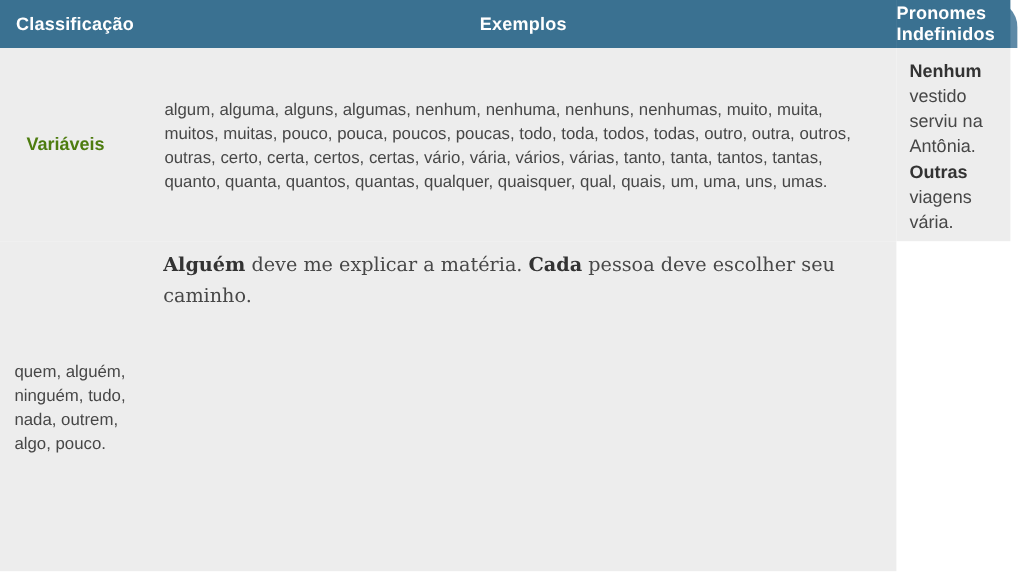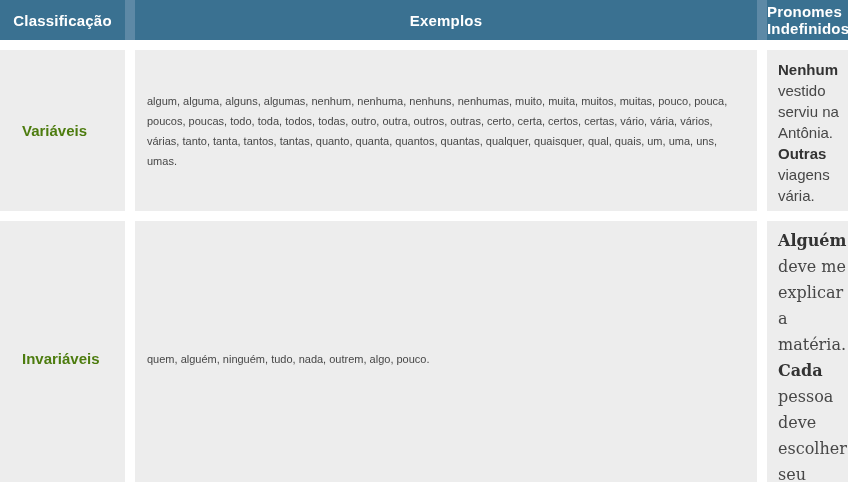--- a/index.html
+++ b/index.html
@@ -8,21 +8,21 @@
     width: 848px;
     height: 482px;
     overflow: hidden;
     background: #ffffff;
     font-family: "Liberation Sans", "DejaVu Sans", sans-serif;
   }
   .table {
     display: grid;
     grid-template-columns: 125px 622px 95px;
     grid-template-rows: 40px 161px 275px;
-    gap: 10px;
+    gap: 0;
     width: 848px;
     height: 482px;
     
     background: linear-gradient(to bottom, var(--header-divider, #5d89a6) 0, var(--header-divider, #5d89a6) 40px, #ffffff 40px, #ffffff 100%);
     box-sizing: border-box;
     border-radius: 23px;
   }
   .th {
     background: var(--header-bg, #3a7191);
     color: var(--header-text, #ffffff);
@@ -43,21 +43,21 @@
     align-items: center;
     padding-left: 22px;
     font-weight: bold;
     font-size: 15px;
     color: #4d7c0f;
   }
   .cell-pronouns {
     display: flex;
     align-items: center;
     padding: 0 14px 0 12px;
-    font-size: 11px;
+    font-size: 14px;
     line-height: 20px;
   }
   .cell-examples {
     padding: 9px 9px 6px 11px;
     font-size: 15px;
     line-height: 21px;
   }
   .cell-examples.serif {
     font-family: "DejaVu Serif", "Liberation Serif", serif;
     font-size: 16px;
@@ -78,19 +78,18 @@
   <div class="th">Classificação</div>
   <div class="th">Exemplos</div>
   <div class="th">Pronomes Indefinidos</div>
 
   <div class="cell cell-class">Variáveis</div>
   <div class="cell cell-pronouns">
     <div>algum, alguma, alguns, algumas, nenhum, nenhuma, nenhuns, nenhumas, muito, muita, muitos, muitas, pouco, pouca, poucos, poucas, todo, toda, todos, todas, outro, outra, outros, outras, certo, certa, certos, certas, vário, vária, vários, várias, tanto, tanta, tantos, tantas, quanto, quanta, quantos, quantas, qualquer, quaisquer, qual, quais, um, uma, uns, umas.</div>
   </div>
   <div class="cell cell-examples"><span class="seg-bold">Nenhum</span><span> vestido serviu na Antônia. </span><span class="seg-bold">Outras</span><span> viagens vária.</span></div>
 
-  <div class="cell cell-class">Invariáveis</div>
   <div class="cell cell-pronouns">
     <div>quem, alguém, ninguém, tudo, nada, outrem, algo, pouco.</div>
   </div>
   <div class="cell cell-examples serif"><span class="seg-bold">Alguém</span><span> deve me explicar a matéria. </span><span class="seg-bold">Cada</span><span> pessoa deve escolher seu caminho.</span></div>
 
 </div>
 
 </body></html>

